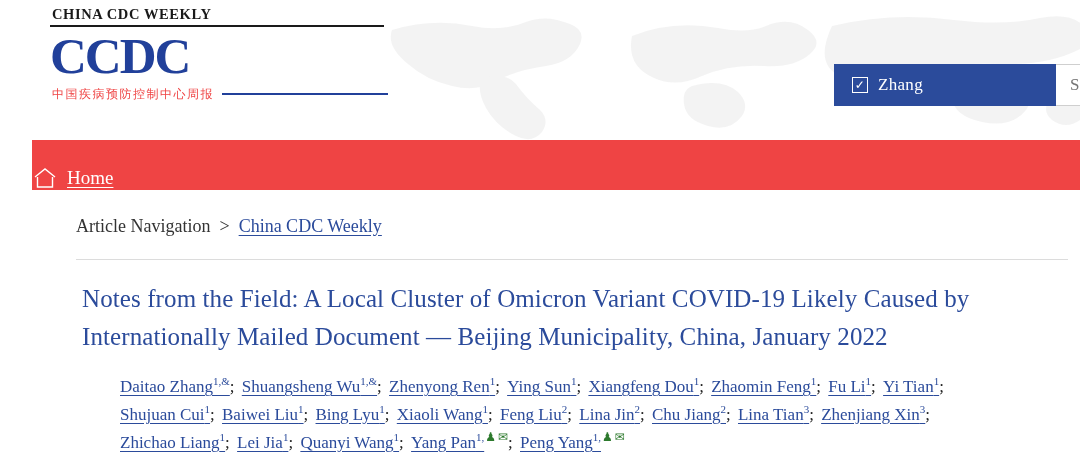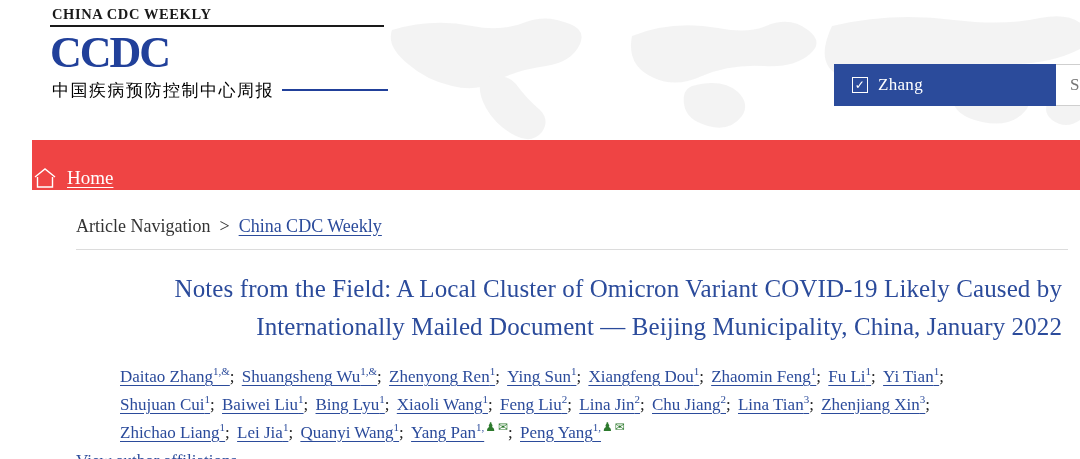--- a/index.html
+++ b/index.html
@@ -59,42 +59,42 @@
   }
   .brand-logo {
     display: flex;
     align-items: flex-end;
     line-height: 1;
     margin-left: 2px;
   }
   .brand-ccdc {
     font-family: "Liberation Serif", serif;
     font-weight: bold;
-    font-size: 44px;
+    font-size: 51px;
     color: #21409A;
     letter-spacing: -2px;
   }
   .brand-weekly {
     font-family: "Liberation Serif", serif;
     font-size: 40px;
     color: #6f6f6f;
     margin-left: 2px;
     position: relative;
     top: -3px;
   }
   .brand-cn {
     margin-top: 4px;
     margin-left: 4px;
     display: flex;
     align-items: center;
   }
   .brand-cn-text {
     font-family: "DejaVu Sans", sans-serif;
-    font-size: 17px;
-    color: #000000;
+    font-size: 12px;
+    color: #ef4444;
     letter-spacing: 1.5px;
   }
   .brand-cn-rule {
     flex: 1;
     height: 2px;
     background: #21409A;
     margin-left: 8px;
     margin-bottom: 2px;
   }
 
@@ -177,21 +177,21 @@
   }
 
   
   .content {
     padding: 0 44px;
   }
   .breadcrumb {
     display: flex;
     align-items: baseline;
     padding-top: 26px;
-    padding-bottom: 12px;
+    padding-bottom: 22px;
     border-bottom: 1px solid #dcdcdc;
     font-family: "Liberation Serif", serif;
     font-size: 18px;
     color: #333;
   }
   .breadcrumb-sep {
     margin: 0 9px;
     color: #333;
   }
   .breadcrumb-link {
@@ -200,21 +200,21 @@
     text-underline-offset: 3px;
   }
 
   
   .article-title {
     margin: 20px 6px 0 6px;
     font-family: "Liberation Serif", serif;
     font-size: 25px;
     line-height: 1.5;
     color: #2B4B9B;
-    text-align: right;
+    text-align: left;
     letter-spacing: 0.1px;
   }
 
   
   .authors {
     margin: 18px 0 0 44px;
     padding-right: 44px;
     font-family: "Liberation Serif", serif;
     font-size: 17px;
     line-height: 1.62;

